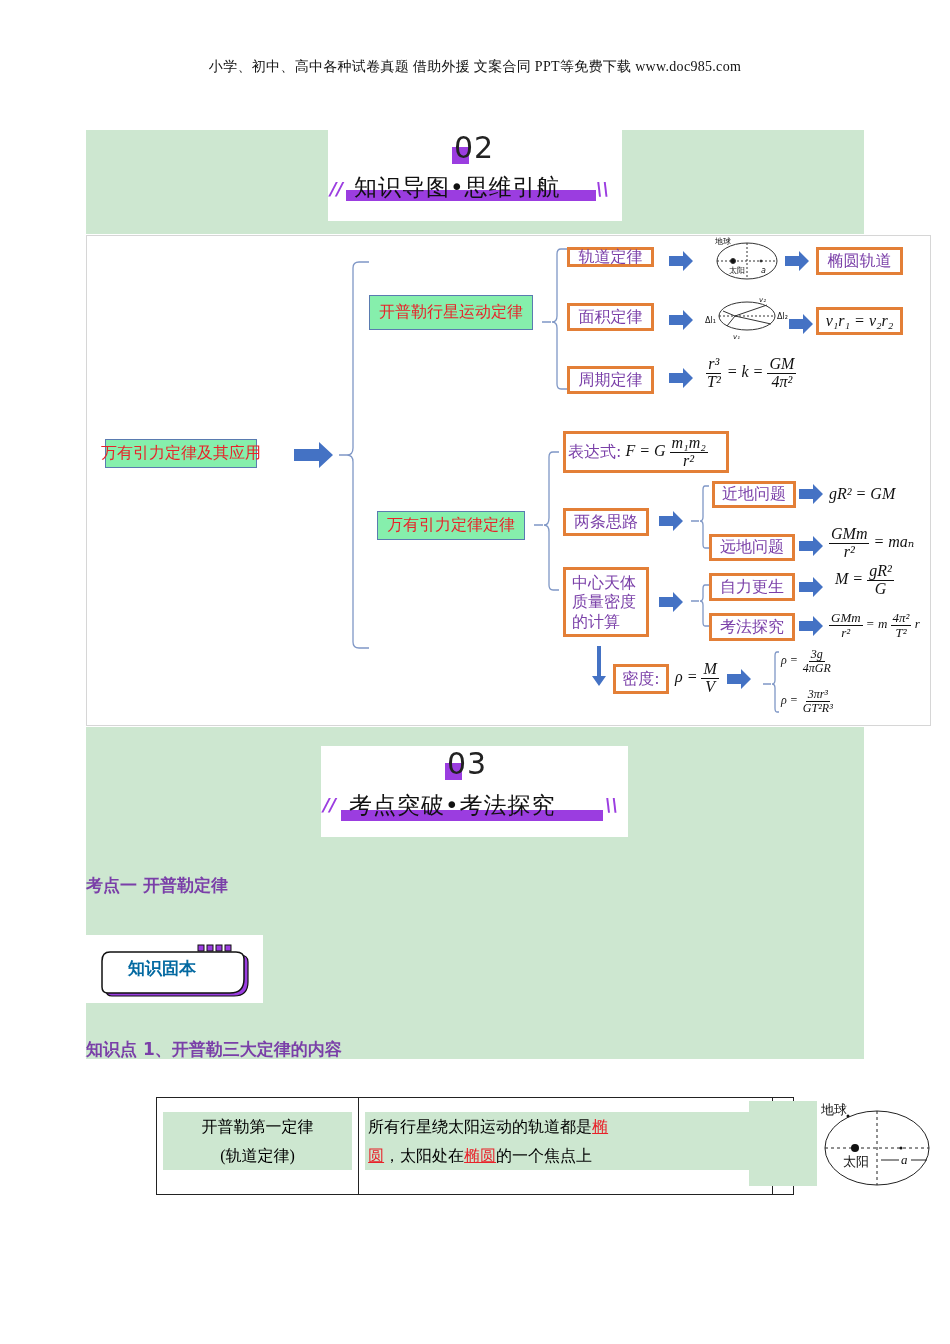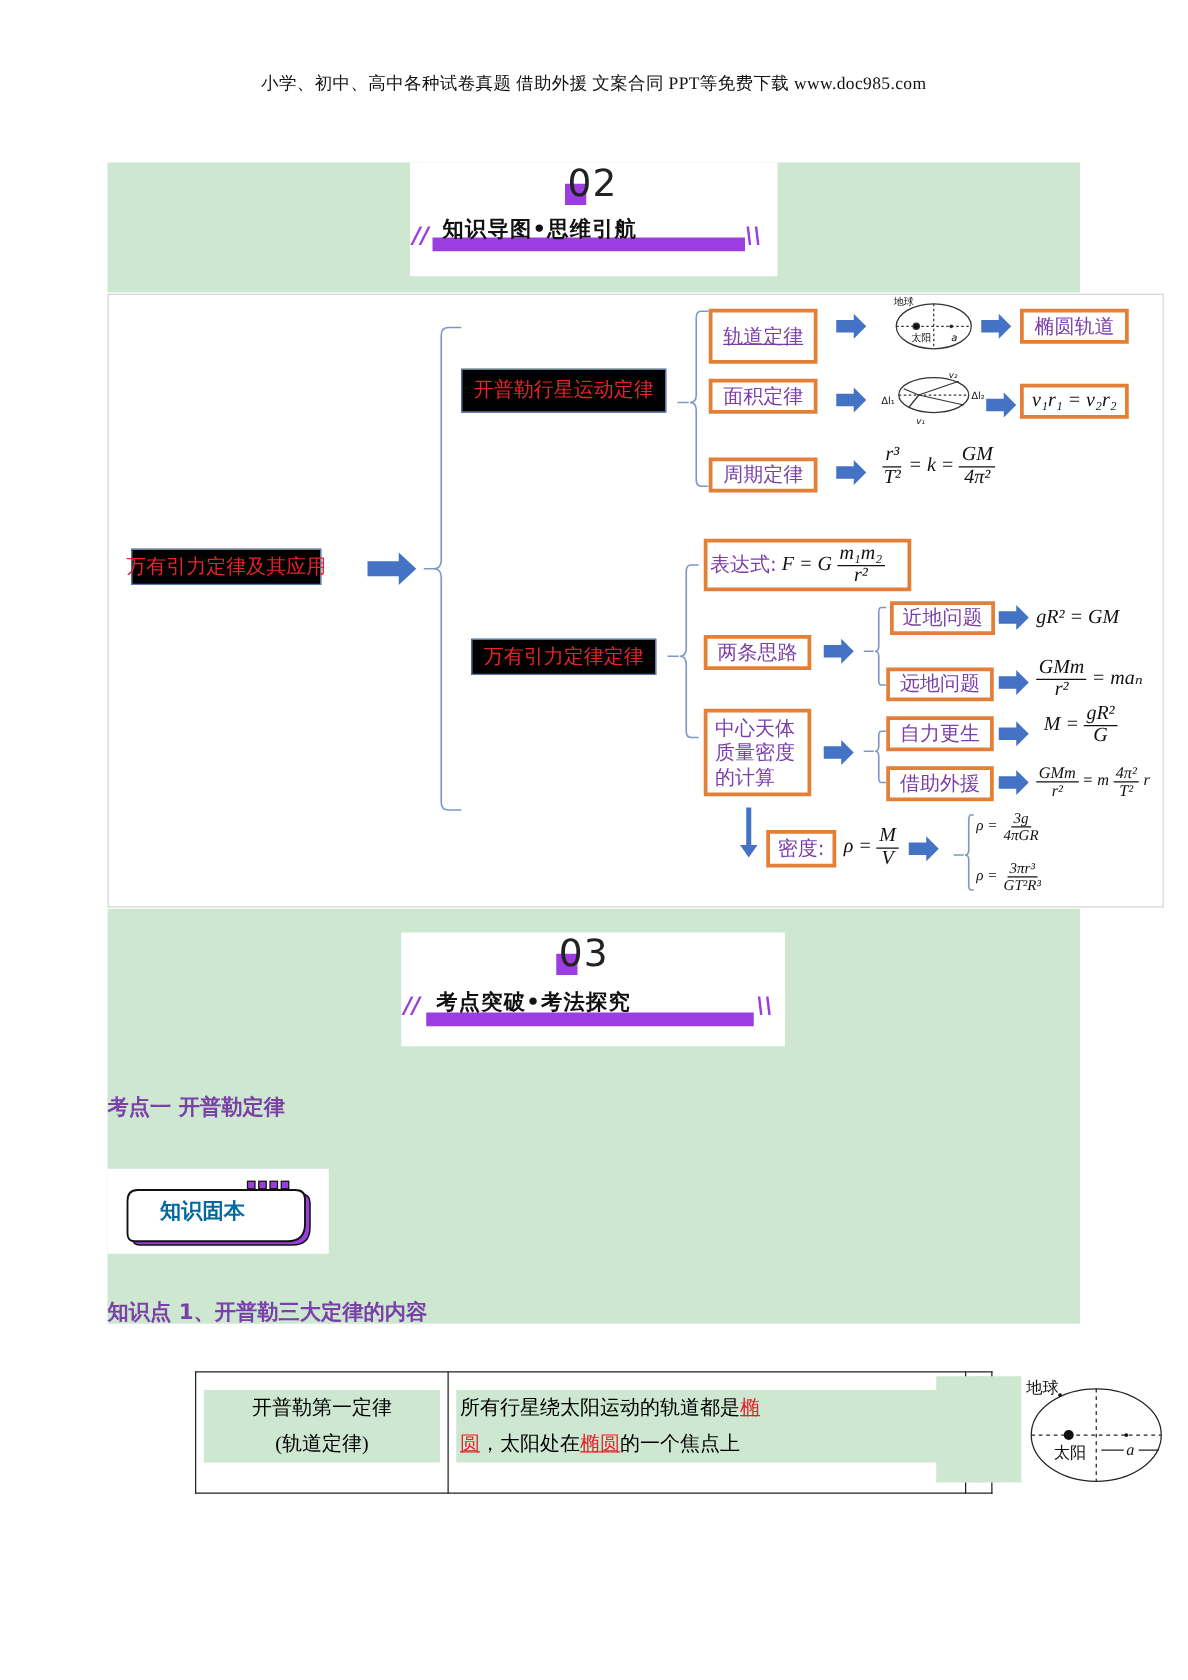--- a/index.html
+++ b/index.html
@@ -5,25 +5,25 @@
   html, body { margin:0; padding:0; background:#ffffff; }
   body { width:950px; height:1344px; position:relative; overflow:hidden; font-family:"DejaVu Sans", sans-serif; }
   .abs { position:absolute; }
   .serif { font-family:"Liberation Serif", "DejaVu Serif", serif; }
   .header-line { left:0; top:58px; width:950px; text-align:center; font-size:14px; color:#111; font-family:"Liberation Serif","DejaVu Serif",serif; letter-spacing:0.3px; }
   .green { background:#cde7d0; }
   .banner { background:#fff; }
   .banner .num { position:absolute; font-family:"DejaVu Sans", sans-serif; font-size:30px; color:#222; letter-spacing:1px; }
   .banner .num-sq { position:absolute; width:17px; height:17px; background:#9b3de0; }
   .banner .bar { position:absolute; height:11px; background:#9b3de0; }
-  .banner .title { position:absolute; font-size:17px; font-weight:bold; color:#111; white-space:nowrap; letter-spacing:1px; }
+  .banner .title { position:absolute; font-size:23px; font-weight:normal; color:#111; white-space:nowrap; letter-spacing:1px; }
   .banner .slash { position:absolute; color:#9b3de0; font-size:18px; font-style:italic; font-weight:bold; }
   .mm { left:86px; top:235px; width:845px; height:491px; background:#fff; border:1px solid #d6d6d6; box-sizing:border-box; }
   .box { position:absolute; box-sizing:border-box; font-size:16px; display:flex; align-items:center; justify-content:center; white-space:nowrap; }
-  .box-blue { border:1.5px solid #5a7bb0; color:#e8232a; background:#000000; }
+  .box-blue { border:1.5px solid #5a7bb0; color:#e8232a; background:#86efac; }
   .box-orange { border:3px solid #e37f37; color:#7a3fa8; background:#fff; }
   .formula { position:absolute; font-family:"Liberation Serif","DejaVu Serif",serif; font-style:italic; color:#111; white-space:nowrap; font-size:16px; }
   .frac { display:inline-flex; flex-direction:column; align-items:center; vertical-align:middle; line-height:1.05; }
   .frac .n { border-bottom:1px solid #111; padding:0 2px; }
   .frac .d { padding:0 2px; }
   .purple-h { font-weight:bold; color:#7a3fa8; font-size:17px; white-space:nowrap; }
   table.law { border-collapse:collapse; position:absolute; left:156px; top:1097px; width:638px; font-family:"Liberation Serif","DejaVu Serif",serif; font-size:16px; }
   table.law td { border:1px solid #222; vertical-align:top; padding:0; }
   .cellhl { background:#cde7d0; display:block; }
   .red-u { color:#e8232a; text-decoration:underline; }
@@ -97,21 +97,21 @@
       <line x1="648" y1="80" x2="640" y2="90"></line>
     </g>
     <text x="618" y="87" font-size="8" fill="#111">Δl₁</text>
     <text x="690" y="83" font-size="8" fill="#111">Δl₂</text>
     <text x="672" y="66" font-size="7" font-style="italic" fill="#111">v₂</text>
     <text x="646" y="103" font-size="7" font-style="italic" fill="#111">v₁</text>
   </svg>
 
   <div class="box box-blue" style="left:18px; top:203px; width:152px; height:29px; font-size:16px;">万有引力定律及其应用</div>
   <div class="box box-blue" style="left:282px; top:59px; width:164px; height:35px;">开普勒行星运动定律</div>
-  <div class="box box-orange" style="left:480px; top:11px; width:87px; height:44px;text-decoration:underline;">轨道定律</div>
+  <div class="box box-orange" style="left:480px; top:11px; width:87px; height:20px;">轨道定律</div>
   <div class="box box-orange" style="left:480px; top:67px; width:87px; height:28px;">面积定律</div>
   <div class="box box-orange" style="left:480px; top:130px; width:87px; height:28px;">周期定律</div>
   <div class="box box-orange" style="left:729px; top:11px; width:87px; height:28px;">椭圆轨道</div>
   <div class="box box-orange serif" style="left:729px; top:71px; width:87px; height:28px; color:#111; font-style:italic;">v₁r₁ = v₂r₂</div>
 
   <div class="formula" style="left:618px; top:120px;">
     <span class="frac">
         <span class="n">r³</span>
         <span class="d">T²</span>
       </span>
@@ -154,21 +154,21 @@
     <span>的计算</span>
   </div>
   <div class="box box-orange" style="left:622px; top:337px; width:86px; height:28px;">自力更生</div>
   <div class="formula" style="left:748px; top:327px;">
     <span>M =</span>
     <span class="frac">
         <span class="n">gR²</span>
         <span class="d">G</span>
       </span>
   </div>
-  <div class="box box-orange" style="left:622px; top:377px; width:86px; height:28px;">借助外援</div>
+  <div class="box box-orange" style="left:622px; top:377px; width:86px; height:28px;">考法探究</div>
   <div class="formula" style="left:742px; top:375px; font-size:13px;">
     <span class="frac">
         <span class="n">GMm</span>
         <span class="d">r²</span>
       </span>
     <span>= m</span>
     <span class="frac">
         <span class="n">4π²</span>
         <span class="d">T²</span>
       </span>

